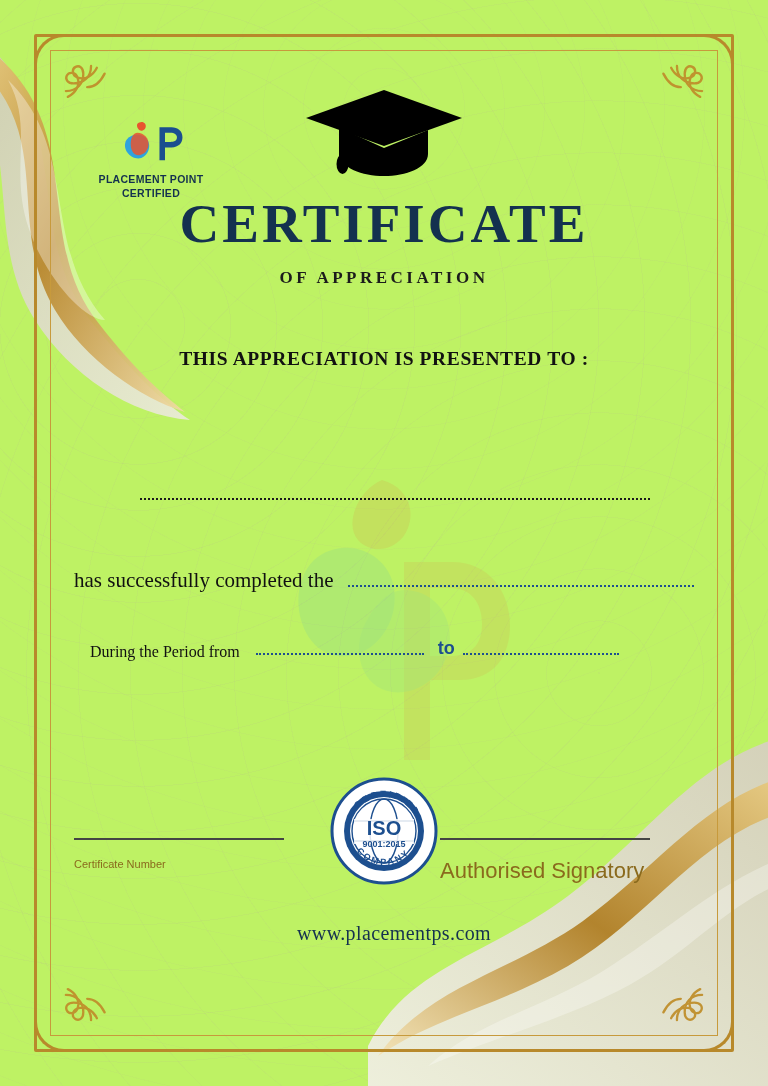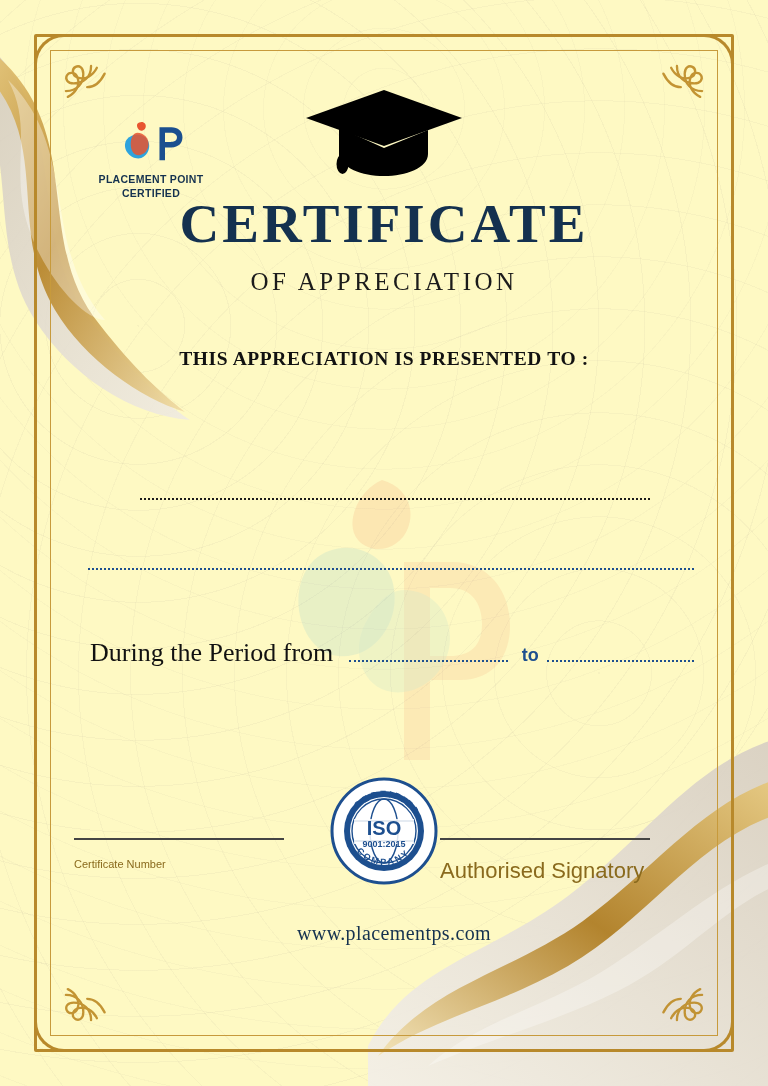--- a/index.html
+++ b/index.html
@@ -11,21 +11,21 @@
     width: 768px;
     height: 1086px;
     font-family: "Liberation Serif", serif;
     overflow: hidden;
   }
 
   .certificate {
     position: relative;
     width: 768px;
     height: 1086px;
-    background: #fef9c3;
+    background: #bef264;
     overflow: hidden;
   }
 
   
   .bg-texture {
     position: absolute;
     inset: 0;
     background-image:
       repeating-radial-gradient(circle at 18% 30%, rgba(180,170,150,0.10) 0 1px, rgba(255,255,255,0) 1px 46px),
       repeating-radial-gradient(circle at 78% 62%, rgba(180,170,150,0.09) 0 1px, rgba(255,255,255,0) 1px 52px),
@@ -136,22 +136,22 @@
     letter-spacing: 3px;
     color: #14314f;
   }
   .subtitle {
     position: absolute;
     top: 268px;
     left: 0;
     right: 0;
     text-align: center;
     font-family: "Liberation Serif", serif;
-    font-size: 25px;
-    font-weight: normal;
+    font-size: 17px;
+    font-weight: bold;
     letter-spacing: 3.5px;
     color: #1b1b1b;
   }
 
   .presented {
     position: absolute;
     top: 348px;
     left: 0;
     right: 0;
     text-align: center;
@@ -197,21 +197,21 @@
 
   .row-period {
     position: absolute;
     top: 638px;
     left: 90px;
     right: 74px;
     display: flex;
     align-items: flex-end;
   }
   .row-period .label {
-    font-size: 26px;
+    font-size: 16px;
     color: #111111;
     white-space: nowrap;
     font-family: "Liberation Serif", serif;
   }
   .row-period .fill-a {
     width: 168px;
     margin-left: 16px;
     margin-bottom: 6px;
   }
   .row-period .to {
@@ -391,20 +391,21 @@
     </svg>
 
     <div class="title">CERTIFICATE</div>
     <div class="subtitle">OF APPRECIATION</div>
 
     <div class="presented">THIS APPRECIATION IS PRESENTED TO :</div>
 
     <div class="name-line dotline"></div>
 
     <div class="row-completed">
+      <div class="label">has successfully completed the</div>
       <div class="fill dotline blue"></div>
     </div>
 
     <div class="row-period">
       <div class="label">During the Period from</div>
       <div class="fill-a dotline blue"></div>
       <div class="to">to</div>
       <div class="fill-b dotline blue"></div>
     </div>
 

